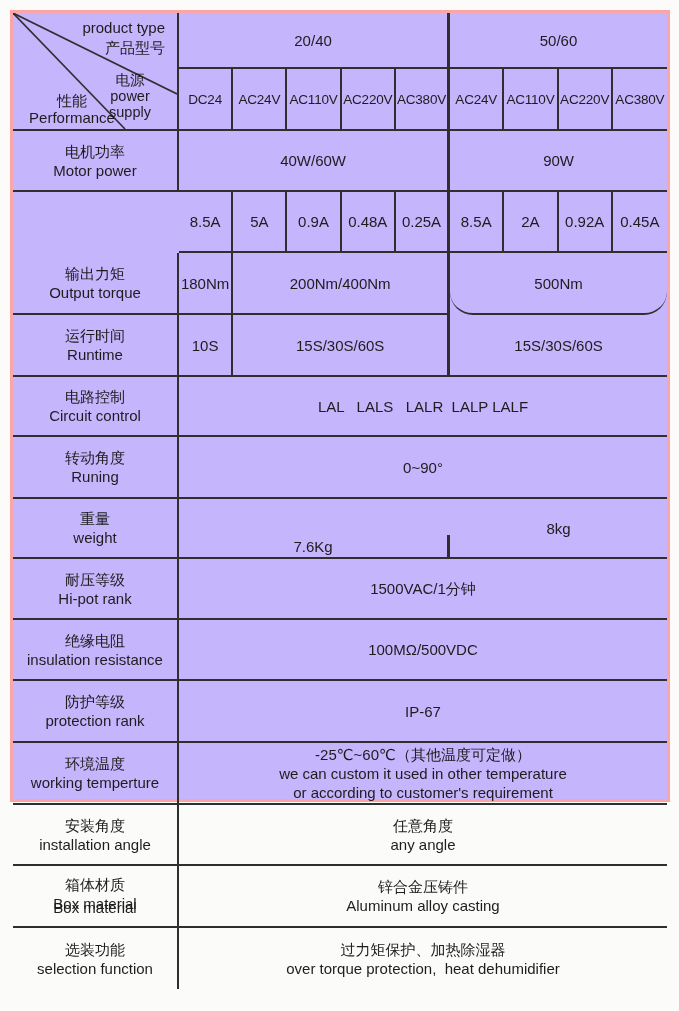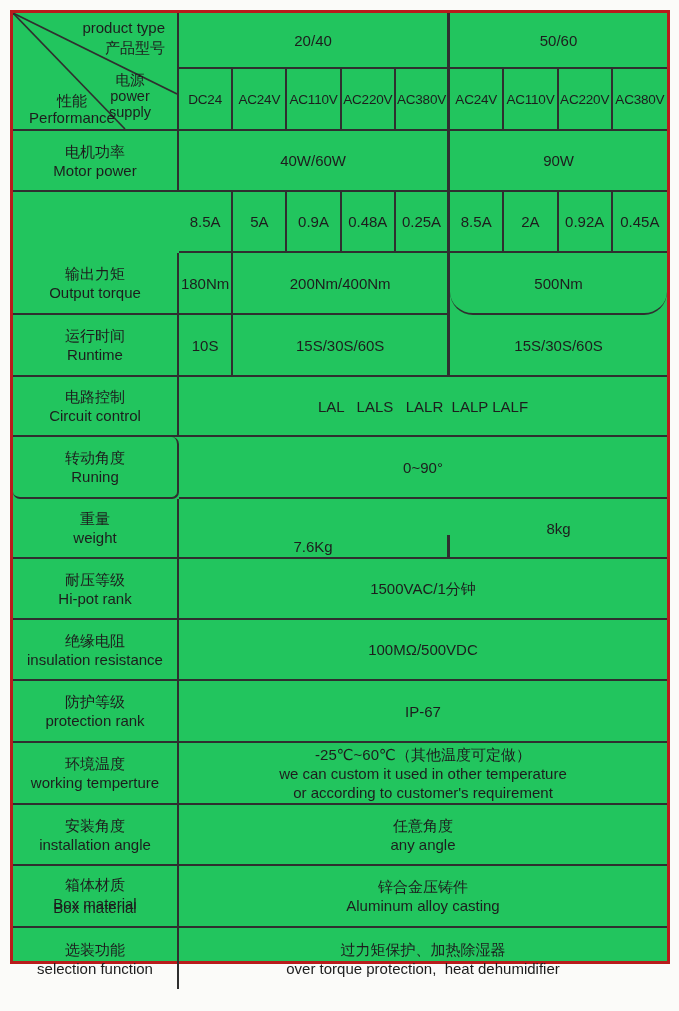--- a/index.html
+++ b/index.html
@@ -4,22 +4,22 @@
 <title>Product Specification Table</title>
 <style>
   html,body{margin:0;padding:0;}
   .page{
     position:relative;width:679px;height:1011px;
     background:#fbfbf9;overflow:hidden;
     font-family:"Liberation Sans","DejaVu Sans",sans-serif;
     color:#1d1d1d;
   }
   .tbl{
-    position:absolute;left:10px;top:10px;width:660px;height:954px;
-    box-sizing:border-box;border:3px solid #b91c1c;background:#22c55e;
+    position:absolute;left:10px;top:10px;width:660px;height:792px;
+    box-sizing:border-box;border:3px solid #fca5a5;background:#c4b5fd;
     display:grid;
     grid-template-columns:166px repeat(9,1fr);
     grid-template-rows:56px 62px 61px 61px 62px 62px 60px 62px 60px 61px 61px 62px 62px 61px 62px 61px;
   }
   .cell{
     border-right:2px solid #2f2f2f;border-bottom:2px solid #2f2f2f;
     display:flex;flex-direction:column;align-items:center;justify-content:center;
     box-sizing:border-box;overflow:hidden;
   }
   .cell.no-r{border-right:none}
@@ -144,21 +144,21 @@
       <div class="cell val no-r" style="grid-area: 6 / 7 / auto / span 4;">
         <div class="ln">15S/30S/60S</div>
       </div>
       <div class="cell lbl" style="grid-area: 7 / 1;">
         <div>电路控制</div>
         <div>Circuit control</div>
       </div>
       <div class="cell val no-r" style="grid-area: 7 / 2 / auto / span 9;">
         <div class="ln">LAL   LALS   LALR  LALP LALF</div>
       </div>
-      <div class="cell lbl" style="grid-area: 8 / 1; border-radius: 7px;">
+      <div class="cell lbl" style="grid-area: 8 / 1;">
         <div>转动角度</div>
         <div>Runing</div>
       </div>
       <div class="cell val no-r" style="grid-area: 8 / 2 / auto / span 9;">
         <div class="ln">0~90°</div>
       </div>
       <div class="cell lbl" style="grid-area: 9 / 1;">
         <div>重量</div>
         <div>weight</div>
       </div>

